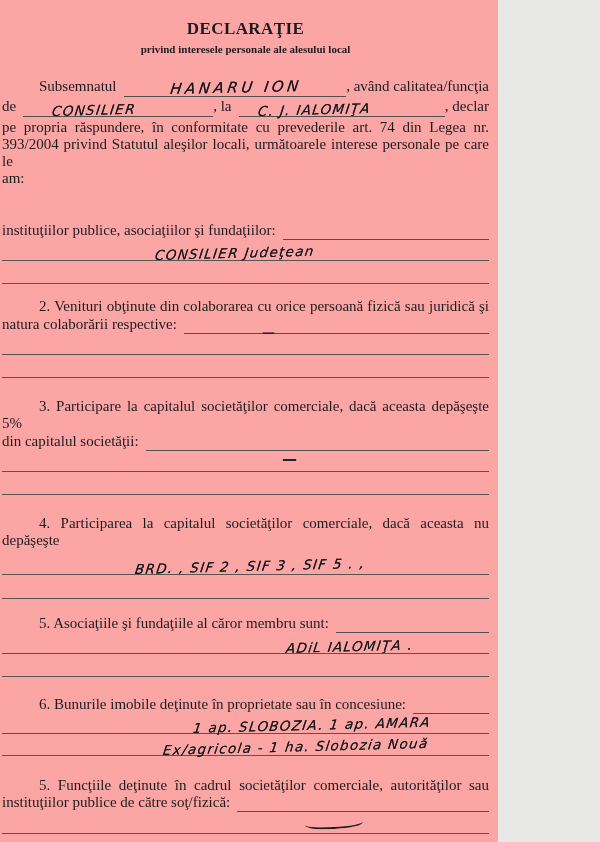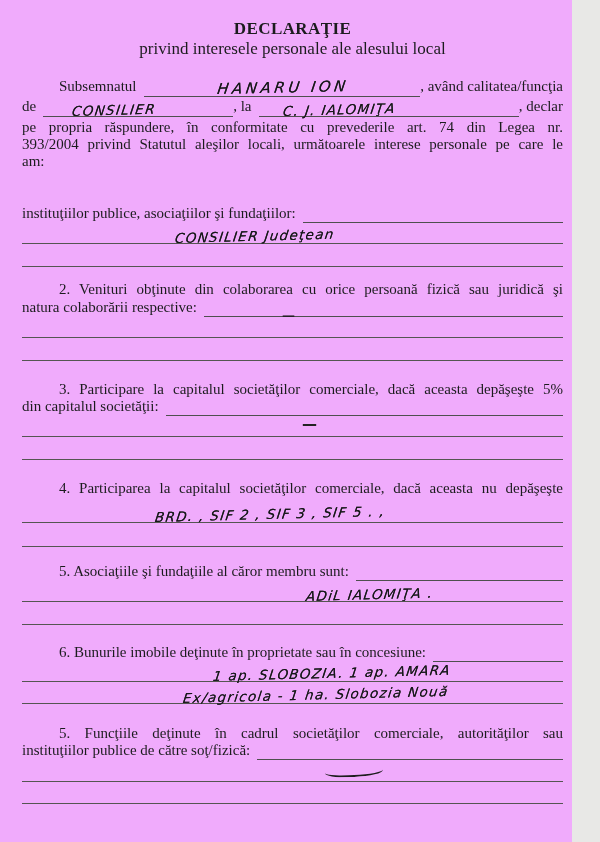--- a/index.html
+++ b/index.html
@@ -1,25 +1,25 @@
 <!DOCTYPE html>
 <html><head>
 <meta charset="utf-8">
 <style>
   html,body{margin:0;padding:0;background:#e8e8e6;}
   .doc{
-    position:relative;width:572px;height:842px;overflow:hidden;
-    background:#f0abfc;
+    position:relative;width:498px;height:842px;overflow:hidden;
+    background:#fca5a5;
     color:#1c1c1e;
     font-family:"Liberation Serif", serif;
     font-size:15px;line-height:17px;
-    padding:13px 9px 0 22px;box-sizing:border-box;
+    padding:13px 9px 0 2px;box-sizing:border-box;
   }
   .title{margin-top:6px;text-align:center;font-weight:bold;font-size:17px;line-height:19px;letter-spacing:.4px;}
-  .subtitle{margin-top:2px;text-align:center;font-weight:normal;font-size:17px;line-height:18px;}
+  .subtitle{margin-top:2px;text-align:center;font-weight:bold;font-size:11px;line-height:18px;}
   
   .just{text-align:justify;text-align-last:justify;}
   .pl{line-height:17.5px;}
   .ind{text-indent:37px;}
   
   .lrow{display:flex;height:17px;}
   .lrow .lt{white-space:nowrap;}
   .sp{flex:0 0 37px;}
   .fill{flex:1 1 auto;border-bottom:1.4px solid #4f4f4f;height:100%;position:relative;margin-left:7px;}
   

